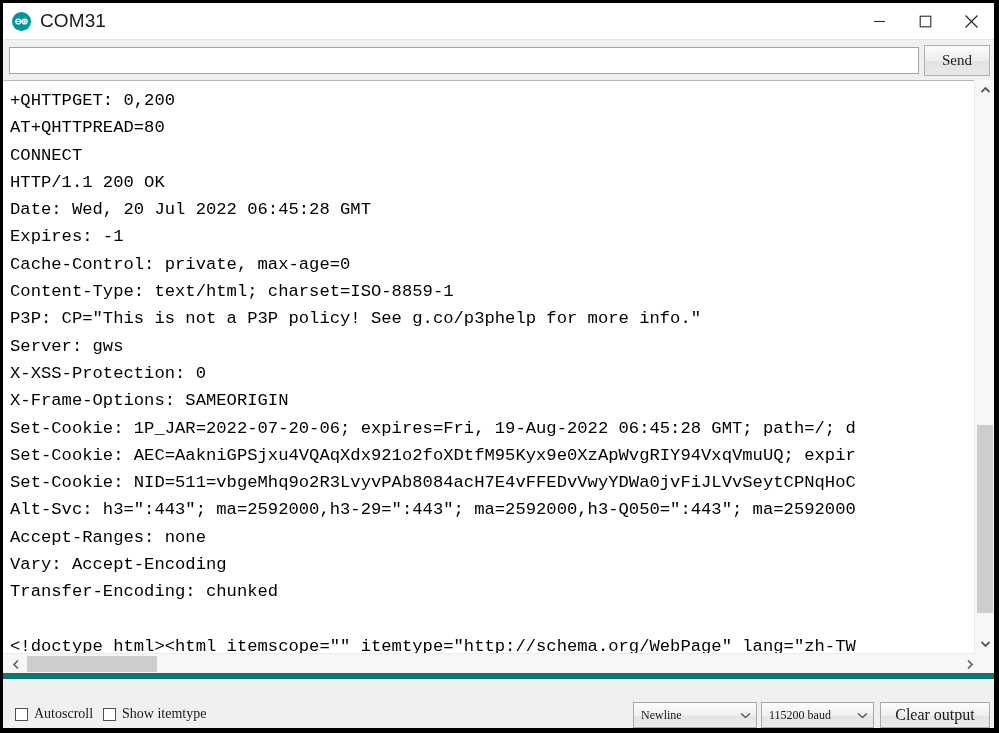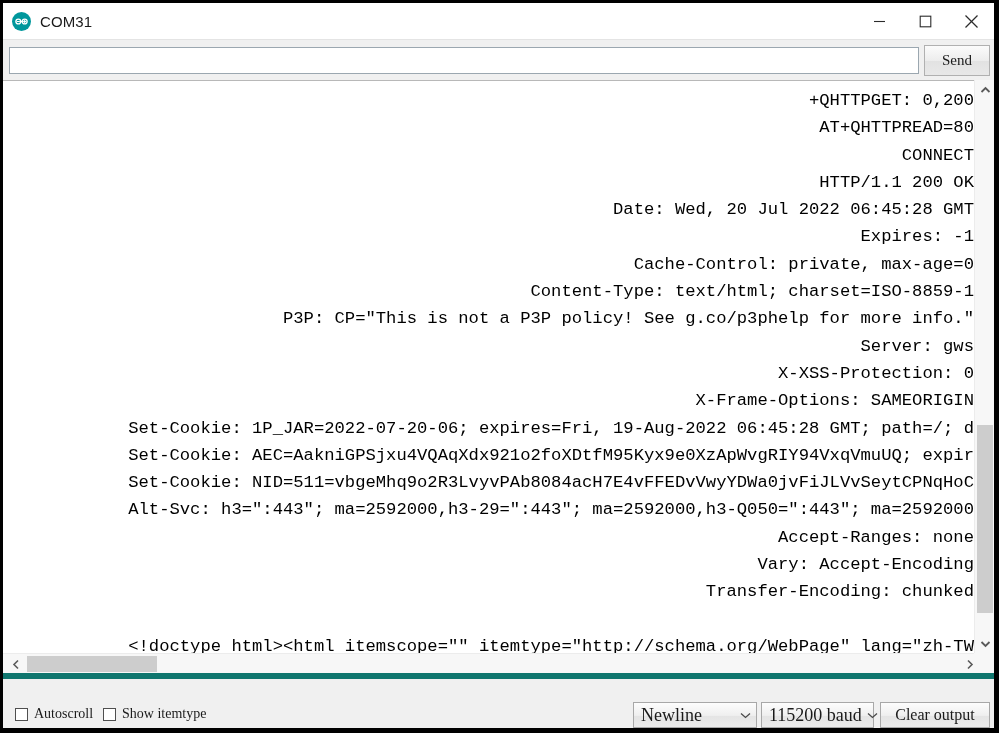--- a/index.html
+++ b/index.html
@@ -52,21 +52,21 @@
     background: #00979c;
     display: inline-flex;
     align-items: center;
     justify-content: center;
     flex: none;
     margin-right: 9px;
   }
   #arduino-icon svg { display: block; }
   #window-title {
     font-family: "Liberation Sans", sans-serif;
-    font-size: 15px;
+    font-size: 19px;
     color: #1a1a1a;
     letter-spacing: 0.1px;
     white-space: nowrap;
   }
   .winbtn {
     width: 46px;
     height: 36px;
     display: flex;
     align-items: center;
     justify-content: center;
@@ -132,21 +132,20 @@
     height: 583px;
     padding: 6px 0 0 7px;
     box-sizing: border-box;
     font-family: "Liberation Mono", "DejaVu Sans Mono", monospace;
     font-size: 17.2px;
     line-height: 27.3px;
     color: #000000;
     white-space: pre;
     overflow: hidden;
     letter-spacing: 0px;
-    text-align: right;
   }
   .logline { white-space: pre; }
 
   
   #vscroll {
     position: absolute;
     right: 0;
     top: 77px;
     width: 20px;
     height: 573px;
@@ -255,21 +254,21 @@
     box-sizing: border-box;
     background: linear-gradient(to bottom, #fdfdfd 0%, #efefef 52%, #e4e4e4 53%, #ebebeb 100%);
     border: 1px solid #a8a8a8;
     display: flex;
     align-items: center;
   }
   #select-newline { left: 630px; width: 124px; }
   #select-baud    { left: 758px; width: 113px; }
   .ddl-label {
     font-family: "Liberation Serif", serif;
-    font-size: 18px;
+    font-size: 12px;
     color: #1a1a1a;
     padding-left: 7px;
     flex: 1 1 auto;
     white-space: nowrap;
   }
   .ddl-arrow {
     width: 22px;
     display: flex;
     align-items: center;
     justify-content: center;

